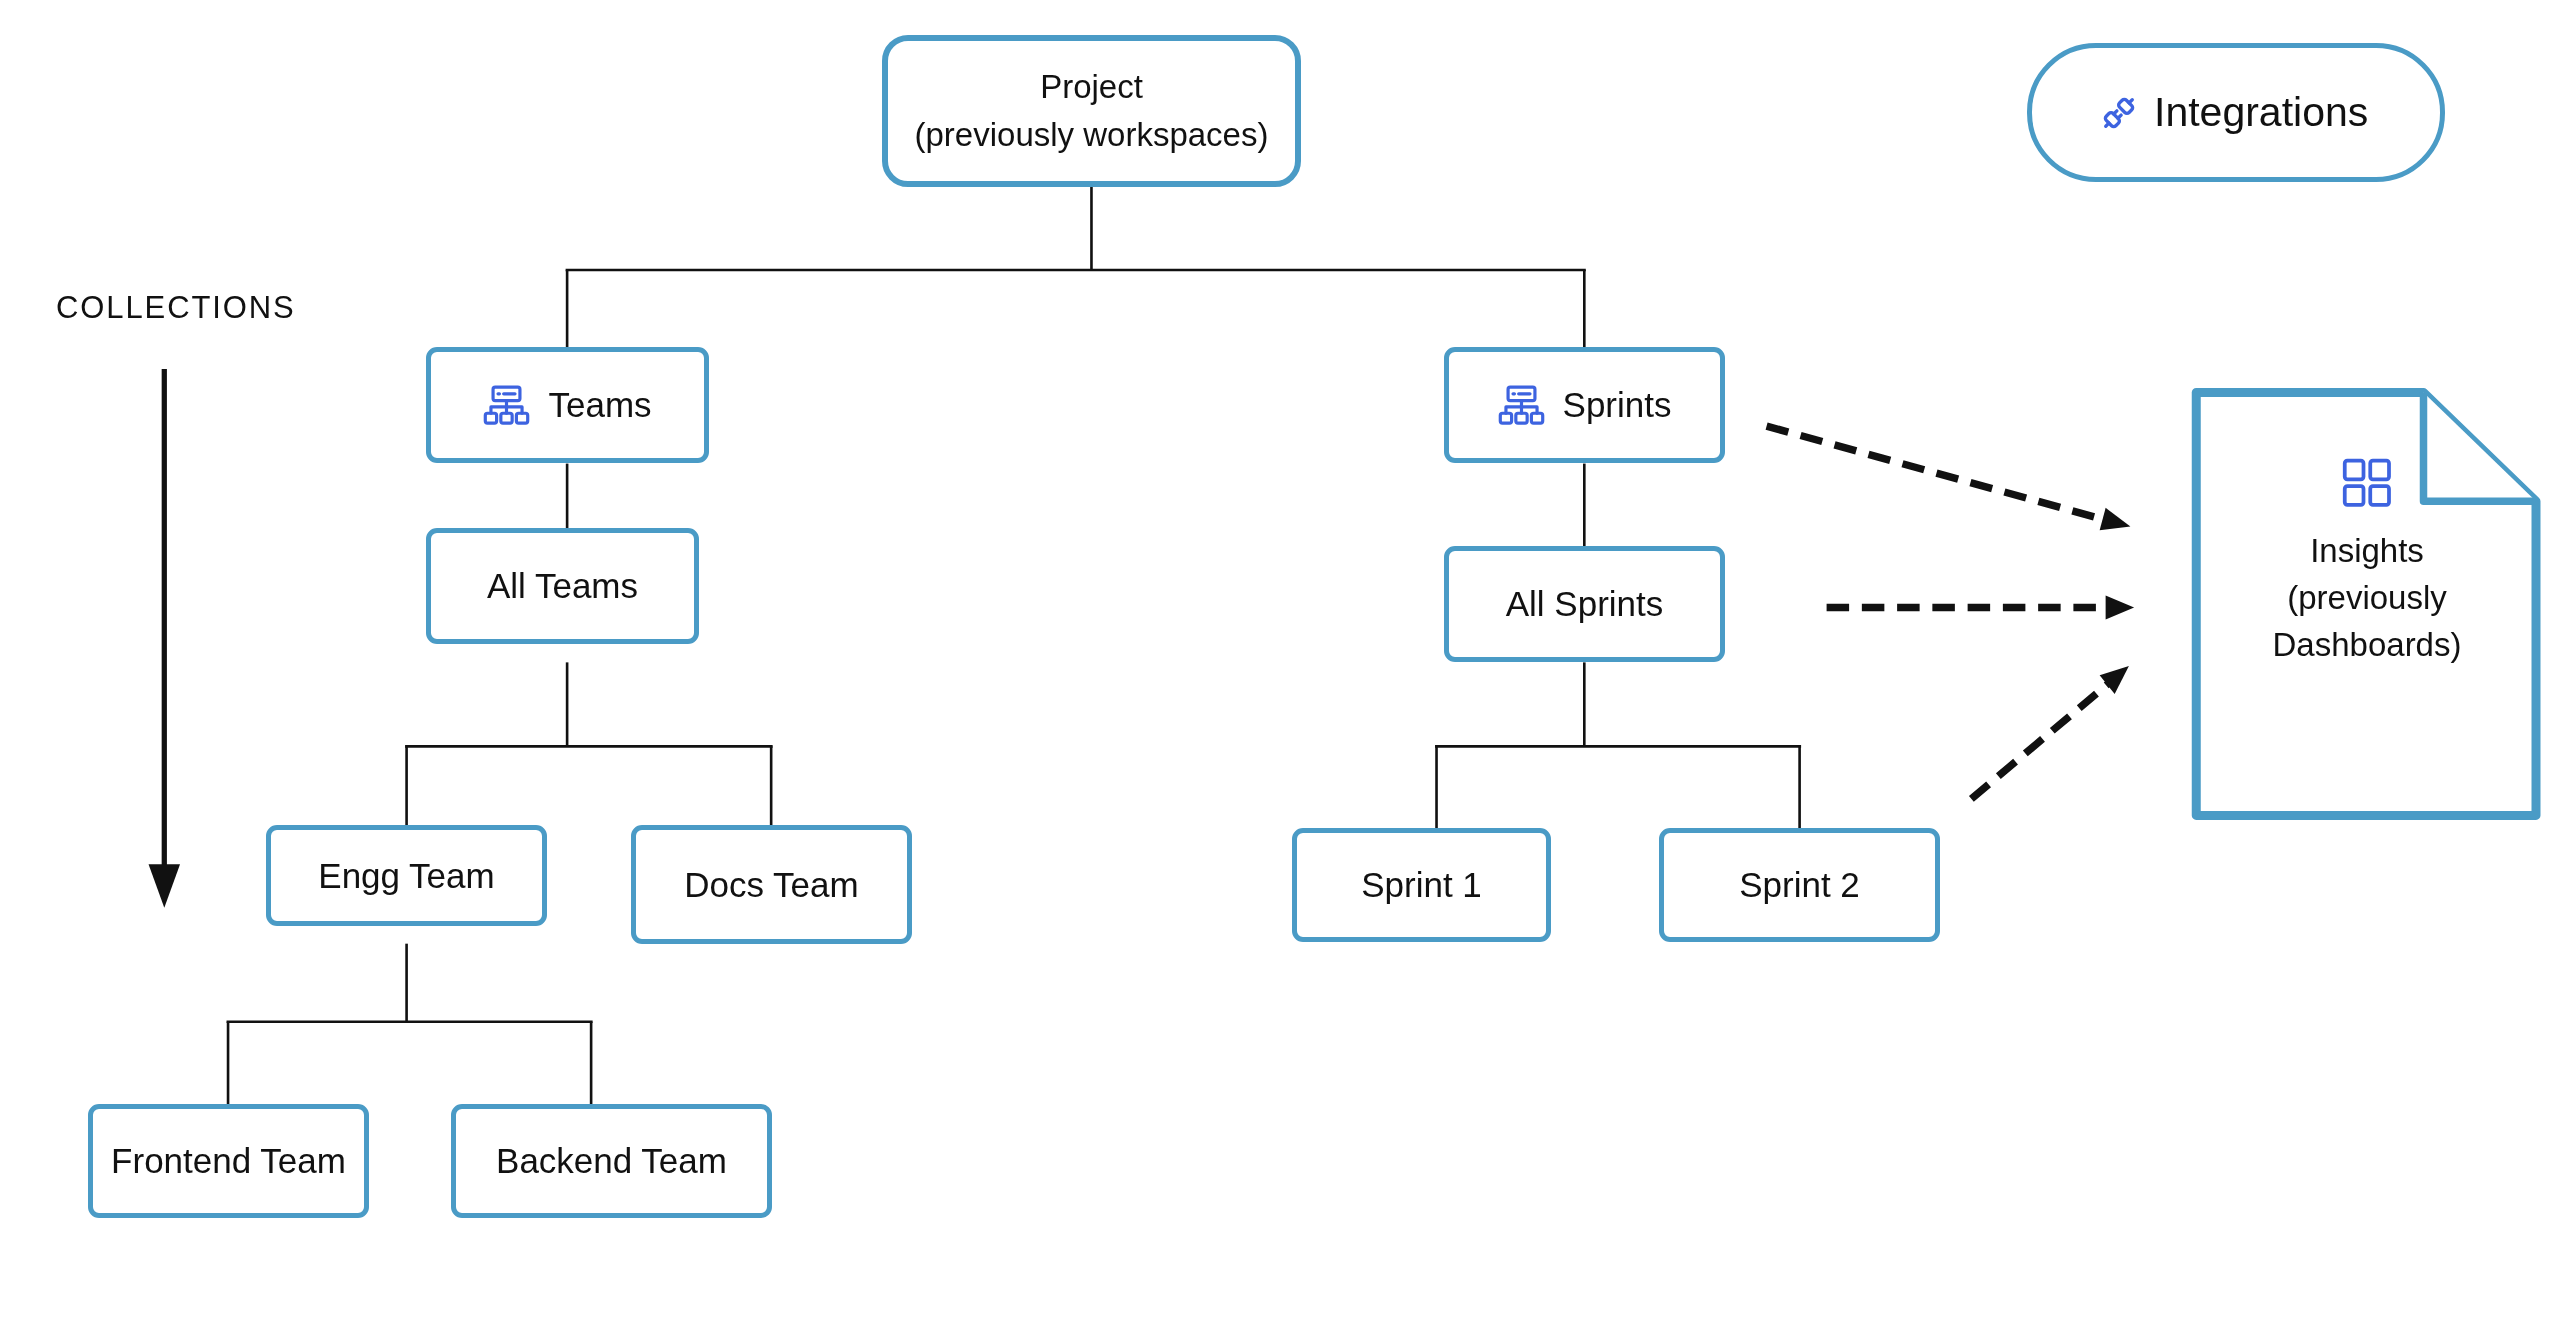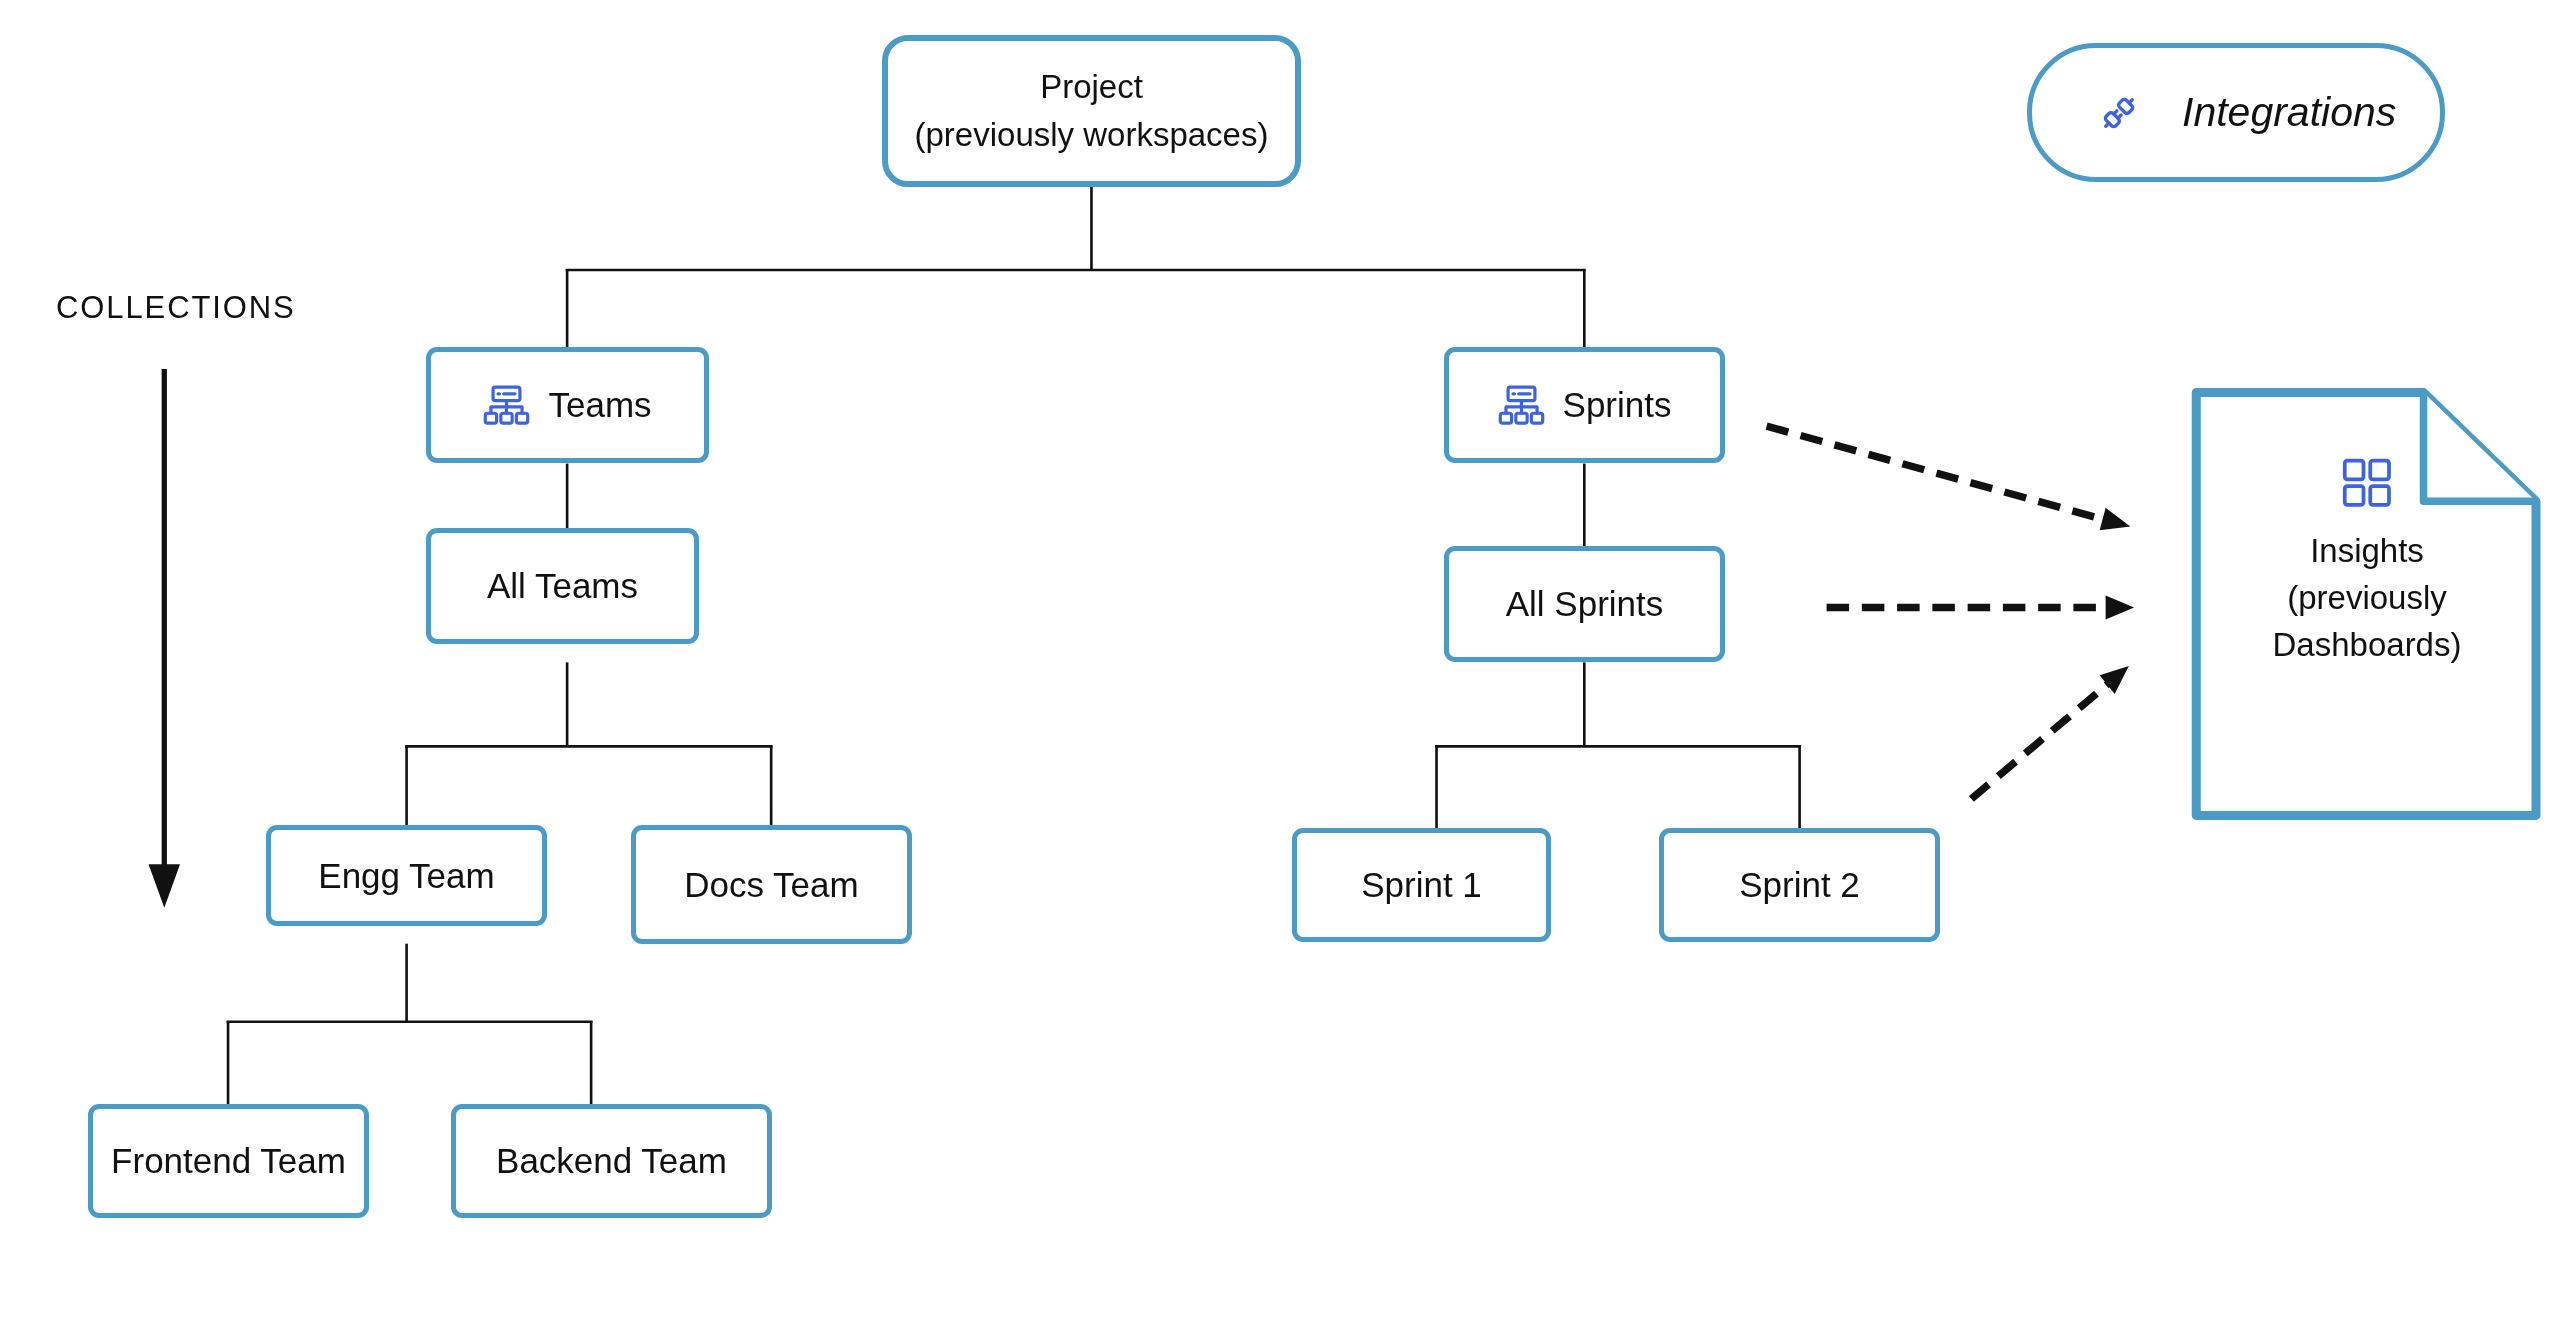--- a/index.html
+++ b/index.html
@@ -29,21 +29,21 @@
   .node-project{
     flex-direction:column;gap:4.5px;font-size:33px;line-height:1.34;
     border-width:6px;border-radius:26px;
   }
   .orgchart{flex:none;}
   .orgchart *{stroke:var(--icon-blue);}
 
   .pill{
     position:absolute;left:2027px;top:43px;width:418px;height:139px;box-sizing:border-box;
     background:#fff;border:5.3px solid var(--node-border);border-radius:69px;
-    display:flex;align-items:center;padding-left:66px;gap:42px;font-size:41px;white-space:nowrap;font-style:italic;
+    display:flex;align-items:center;padding-left:66px;gap:14px;font-size:41px;white-space:nowrap;
   }
   .plug *{stroke:var(--icon-blue);}
 
   .collections{
     position:absolute;left:56px;top:290px;font-size:31px;letter-spacing:1.9px;color:var(--line);
   }
 
   .doc{position:absolute;left:2191px;top:387px;}
   .doc-outline{fill:#fff;stroke:var(--node-border);stroke-width:12;stroke-linejoin:round;}
   .doc-flap{fill:#fff;stroke:var(--node-border);stroke-width:10;stroke-linejoin:round;}

